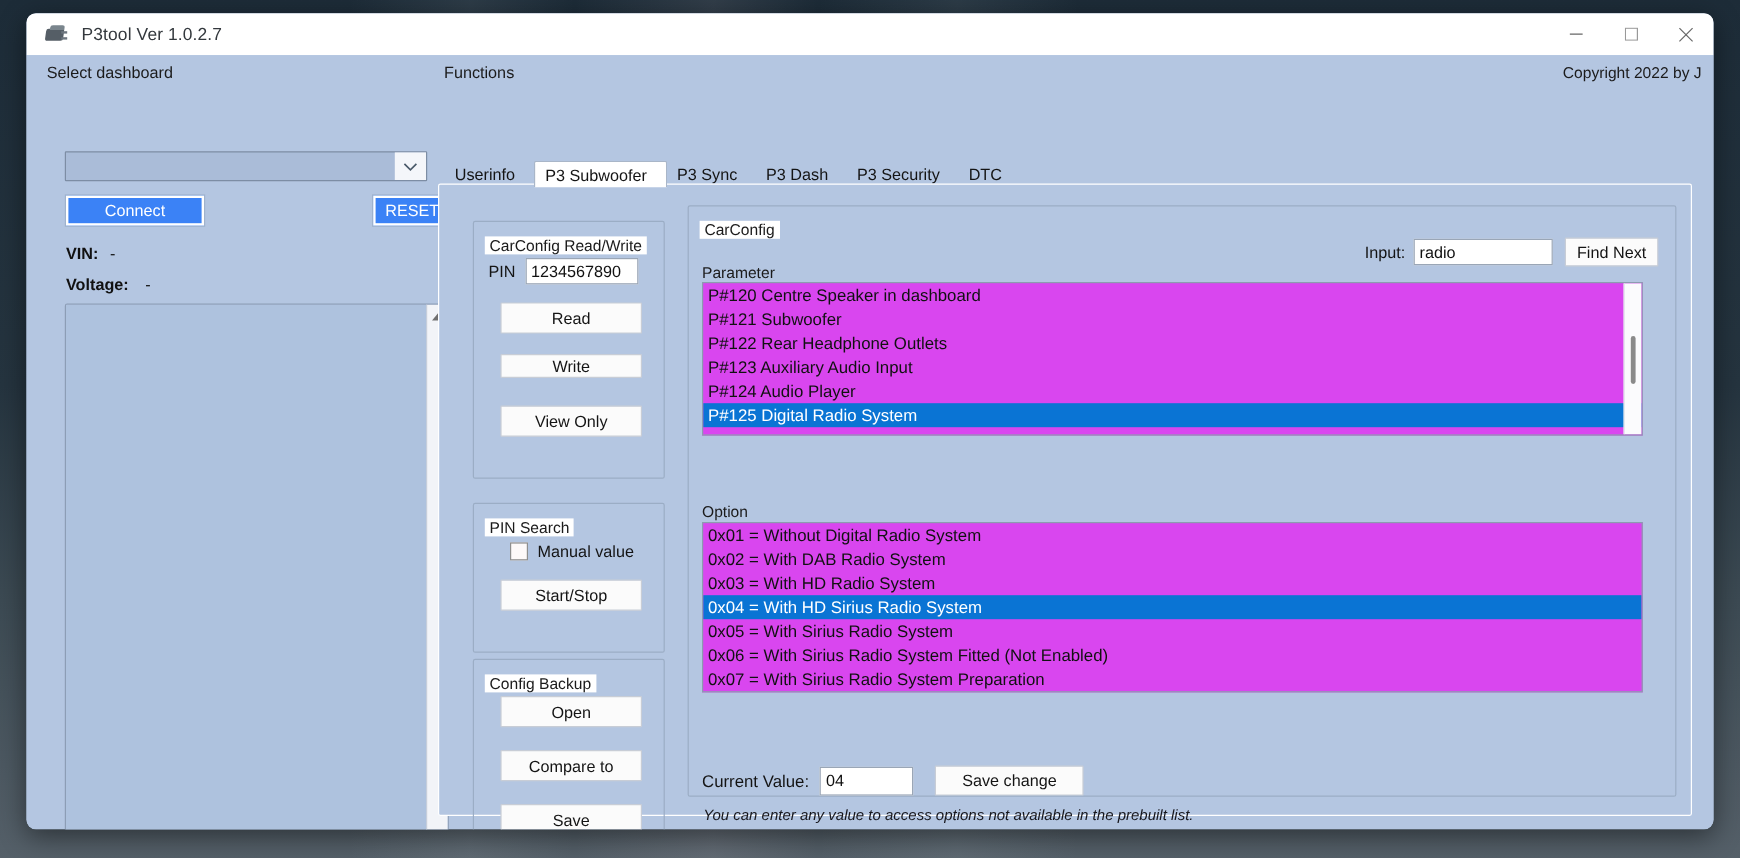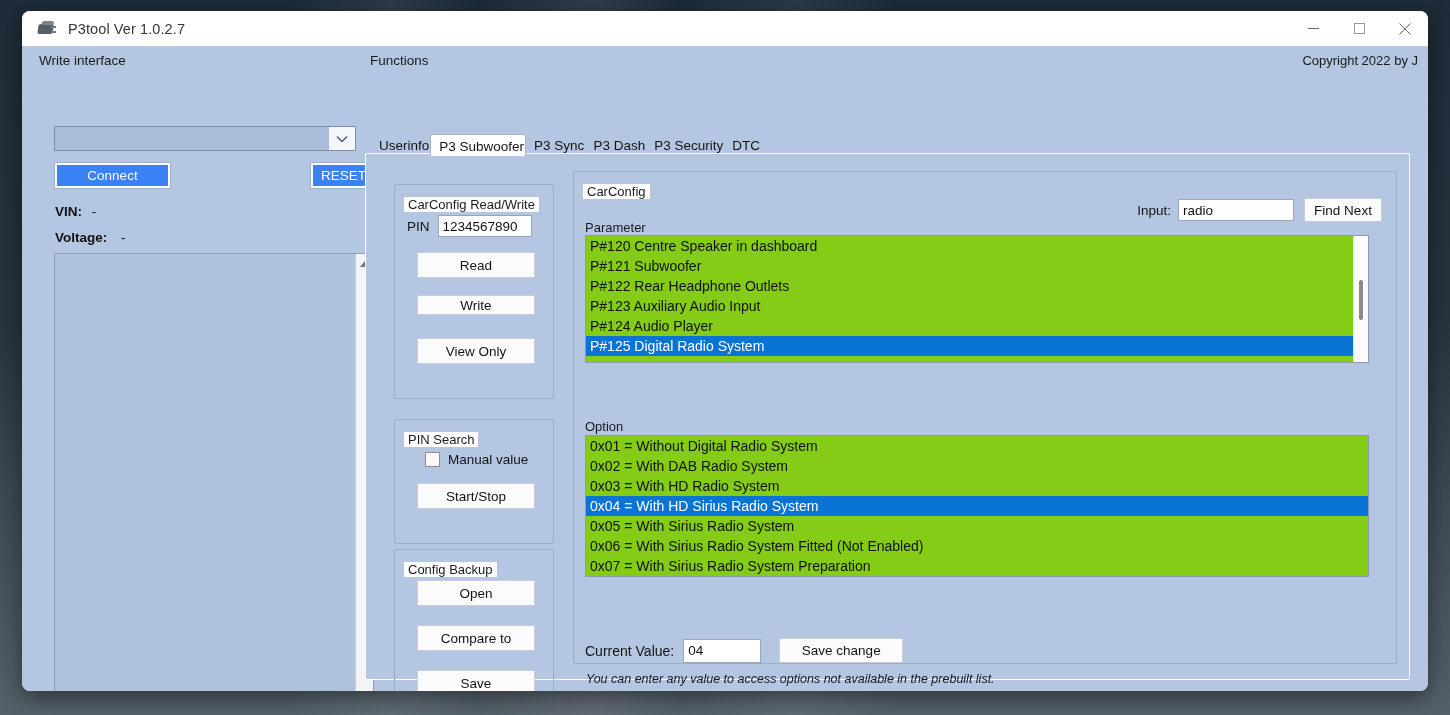--- a/index.html
+++ b/index.html
@@ -180,21 +180,21 @@
     white-space: nowrap;
   }
   .tabstrip {
     position: absolute;
     left: 23px; top: 81px;
     display: flex; align-items: flex-end;
     height: 22px;
   }
   .tab {
     height: 22px;
-    padding: 2px 1px 0 8px;
+    padding: 2px 16px 0 8px;
     font-size: 13.5px;
     color: #141414;
     background: transparent;
     border: none;
     line-height: 20px;
     cursor: default;
     font-family: "Liberation Sans", sans-serif;
   }
   .tab.active {
     background: #ffffff;
@@ -294,21 +294,21 @@
     width: 78px; height: 24px;
   }
   .field-label {
     position: absolute;
     font-size: 13px; color: #1b1b1b;
   }
   .param-label { left: 11px; top: 48px; }
   .option-label { left: 11px; top: 247px; }
   .listbox {
     position: absolute;
-    background: #84cc16;
+    background: #d946ef;
     border: 1px solid #8d9bb0;
     overflow: hidden;
   }
   .param-list {
     left: 11px; top: 63px; right: 27px; height: 128px;
   }
   .option-list {
     left: 11px; top: 263px; right: 27px; height: 142px;
   }
   .lrow {
@@ -395,21 +395,21 @@
             <line x1="0.5" y1="0.5" x2="11.5" y2="11.5" stroke="#666" stroke-width="1"></line>
             <line x1="11.5" y1="0.5" x2="0.5" y2="11.5" stroke="#666" stroke-width="1"></line>
           </svg>
       </div>
     </div>
   </div>
 
   <div class="win-body">
 
     <div class="left-pane">
-      <div class="sel-label">Write interface</div>
+      <div class="sel-label">Select dashboard</div>
 
       <div class="interface-combo">
         <span style="padding-left:5px;font-size:13px;color:#111;"></span>
         <div class="arrow-box">
           <svg width="12" height="8" viewBox="0 0 12 8">
               <polyline points="1,1.5 6,6.5 11,1.5" fill="none" stroke="#4a5a6a" stroke-width="1.4"></polyline>
             </svg>
         </div>
       </div>
 

